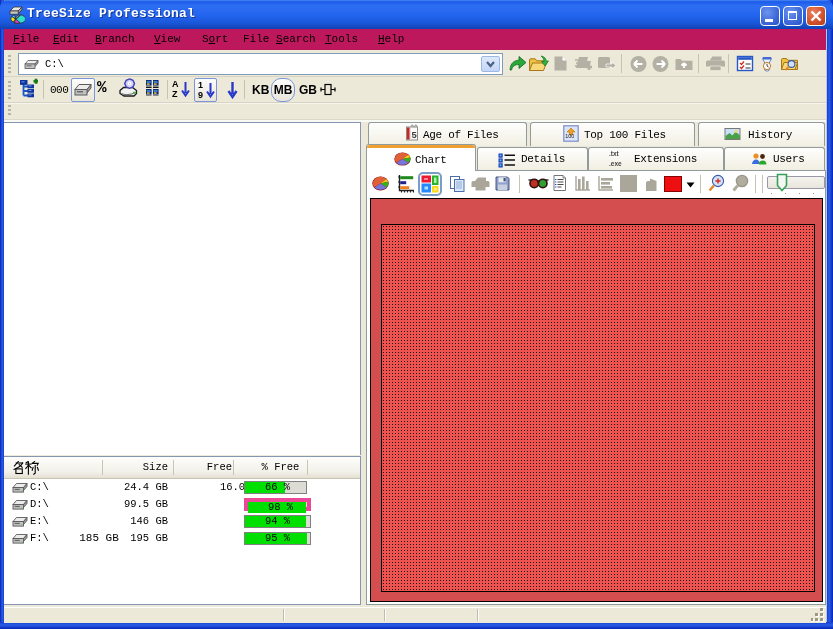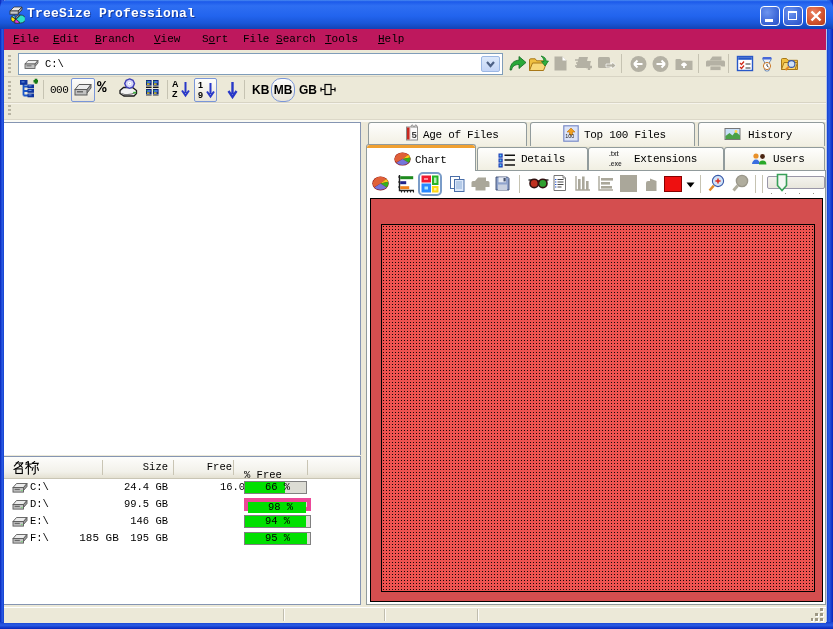--- a/index.html
+++ b/index.html
@@ -300,21 +300,21 @@
     <path d="M21.6 0.6 L19.4 2.3"></path>
     <path d="M19.2 2.4 H25.2 L24.2 4.2"></path>
     <path d="M22.2 4.6 V12.2 L20.8 13.2"></path>
     <path d="M20.1 6.4 L19.2 9.2"></path>
     <path d="M24.4 6.4 L25.4 9.2"></path>
    </g>
   </svg>
  </div>
  <div class="ab" style="left:0px;top:4px;width:164px;text-align:right;font-size:10.5px">Size</div>
  <div class="ab" style="left:0px;top:4px;width:228px;text-align:right;font-size:10.5px">Free</div>
- <div class="ab" style="left:240px;top:12px;width:73px;font-size:10.5px">% Free</div>
+ <div class="ab" style="left:240px;top:4px;width:73px;text-align:center;font-size:10.5px">% Free</div>
 
  <div class="ab" style="left:8px;top:25px">
       <svg width="16" height="11" viewBox="0 0 16 11">
         <use href="#hdd"></use>
       </svg>
     </div>
  <div class="ab" style="left:26px;top:24px;font-size:10.5px">C:\</div>
  <div class="ab" style="left:0;top:24px;width:164px;text-align:right;font-size:10.5px">24.4 GB</div>
  <div class="ab" style="left:0;top:24px;width:260px;text-align:right;font-size:10.5px">16.0 GB</div>
  <div class="ab" style="left:240px;top:24px;width:63px;height:13px;border:1px solid #808080;background:#dcdcd4;box-sizing:border-box">

